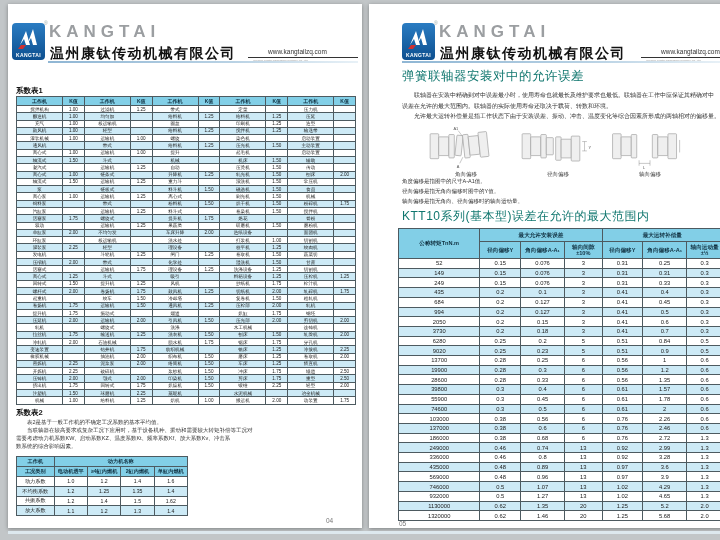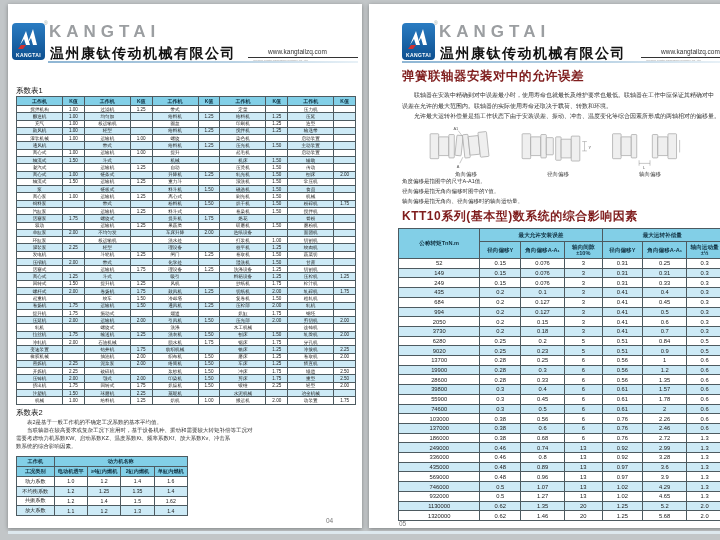--- a/index.html
+++ b/index.html
@@ -19,22 +19,22 @@
         font-size:5px;font-weight:bold;letter-spacing:.4px;}
   .reg{position:absolute;font-size:5px;color:#9aa;}
   .brand-big{position:absolute;font-size:17px;font-weight:bold;color:#9b9ea1;letter-spacing:5px;white-space:nowrap;}
   .brand-cn{position:absolute;font-size:14px;font-weight:bold;color:#111;letter-spacing:1.5px;white-space:nowrap;}
   .url{position:absolute;font-size:6.5px;color:#333;white-space:nowrap;}
   .url-line{position:absolute;height:1px;background:#333;}
   .url-sub{position:absolute;font-size:3px;color:#999;white-space:nowrap;transform:scale(.8);transform-origin:left top;}
   .hdr-rule{position:absolute;height:2px;background:linear-gradient(90deg,#8fb6d4 0%,#b9d2e4 60%,#e8f1f7 100%);}
 
   
-  .sec-title-sm{position:absolute;font-size:7.5px;font-weight:normal;color:#111;}
-  .sec-title-lg{position:absolute;font-size:12.5px;font-weight:bold;color:#7f1d1d;letter-spacing:.5px;white-space:nowrap;}
+  .sec-title-sm{position:absolute;font-size:7.5px;font-weight:bold;color:#111;}
+  .sec-title-lg{position:absolute;font-size:12.5px;font-weight:normal;color:#0f766e;letter-spacing:.5px;white-space:nowrap;}
   .para{position:absolute;color:#333;}
   .para div{white-space:nowrap;overflow:hidden;}
   .indent{text-indent:2em;}
   .pagenum{position:absolute;font-size:6.5px;color:#777;}
 
   
   .twrap{position:absolute;}
   table{border-collapse:collapse;table-layout:fixed;width:100%;height:100%;}
   th,td{border:0.5px solid #4d5a60;padding:0;text-align:center;vertical-align:middle;
         overflow:hidden;white-space:nowrap;font-weight:normal;color:#222;}
@@ -772,21 +772,21 @@
         <div class="diag-cap">轴向偏移</div>
       </div>
     </div>
 
     <div class="para" style="left:33px;top:172px;width:300px;font-size:5.5px;line-height:10px;">
       <div>角度偏移是指图中的尺寸A-A1值。</div>
       <div>径向偏移是指无角向偏移时图中的Y值。</div>
       <div>轴向偏移是指无角向、径向偏移时的轴向运动量。</div>
     </div>
 
-    <div class="sec-title-lg" style="left:33px;top:204px;font-size:12px;">KTT10系列(基本型)数系统的综合影响因素</div>
+    <div class="sec-title-lg" style="left:33px;top:204px;font-size:12px;">KTT10系列(基本型)误差在允许的最大范围内</div>
 
     <div class="twrap" style="left:29px;top:224px;width:325px;height:293px;">
       <table class="t3">
         <colgroup>
           <col style="width:25%">
             <col style="width:12.5%">
             <col style="width:13.5%">
             <col style="width:11.5%">
           <col style="width:12.5%">
             <col style="width:13.5%">

